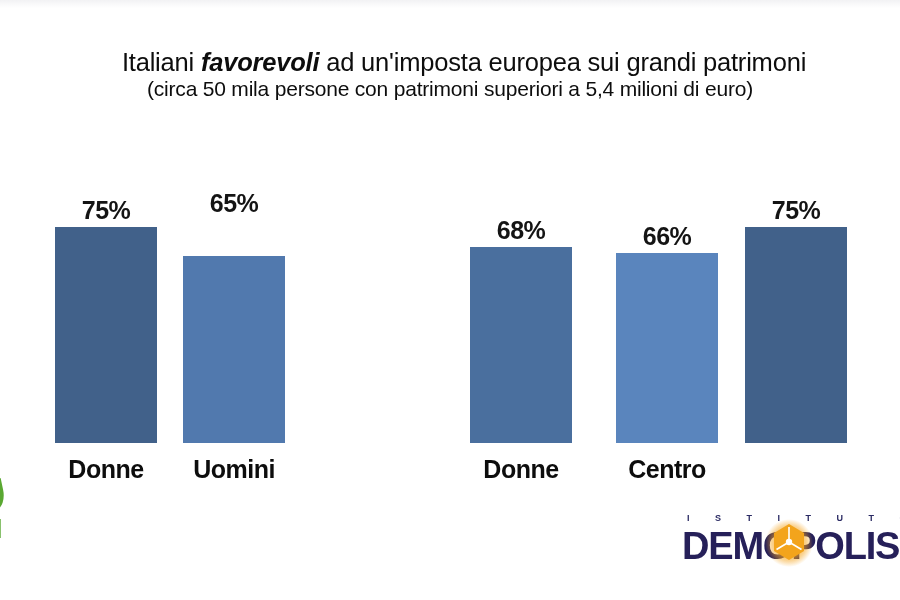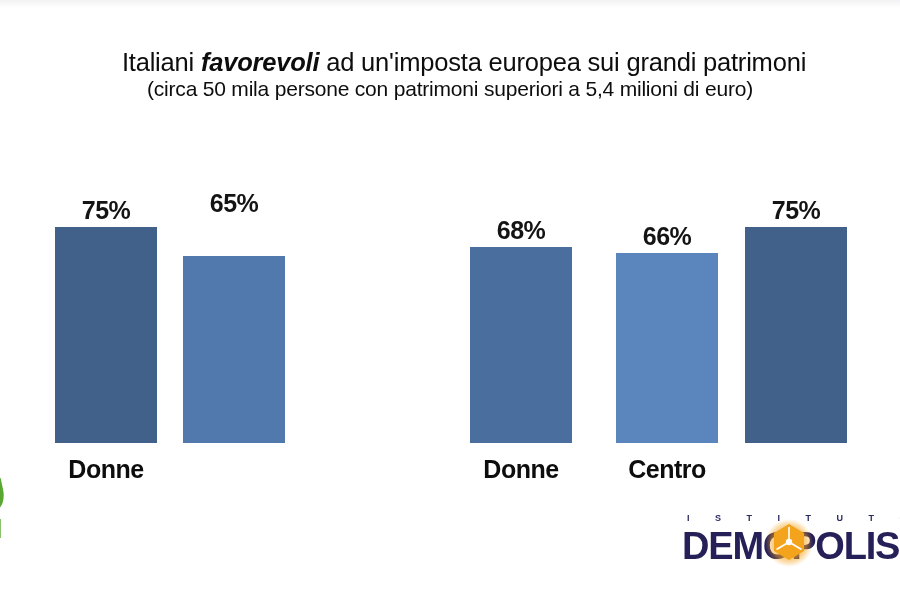--- a/index.html
+++ b/index.html
@@ -205,20 +205,21 @@
 
       <div class="bar-wrap" id="bw0" style="left: 55px; width: 102px; height: 216px;">
         <div class="bar" id="b0" style="height: 216px; background: rgb(65, 97, 138);"></div>
         <div class="bar-value">75%</div>
         <div class="bar-label">Donne</div>
       </div>
 
       <div class="bar-wrap" id="bw1" style="left: 183px; width: 102px; height: 223px;">
         <div class="bar" id="b1" style="height: 187px; background: rgb(81, 121, 174);"></div>
         <div class="bar-value">65%</div>
+        <div class="bar-label">Uomini</div>
       </div>
 
     </div>
 
     <div class="bar-group">
 
       <div class="bar-wrap" id="bw2" style="left: 470px; width: 102px; height: 196px;">
         <div class="bar" id="b2" style="height: 196px; background: rgb(74, 111, 158);"></div>
         <div class="bar-value">68%</div>
         <div class="bar-label">Donne</div>

